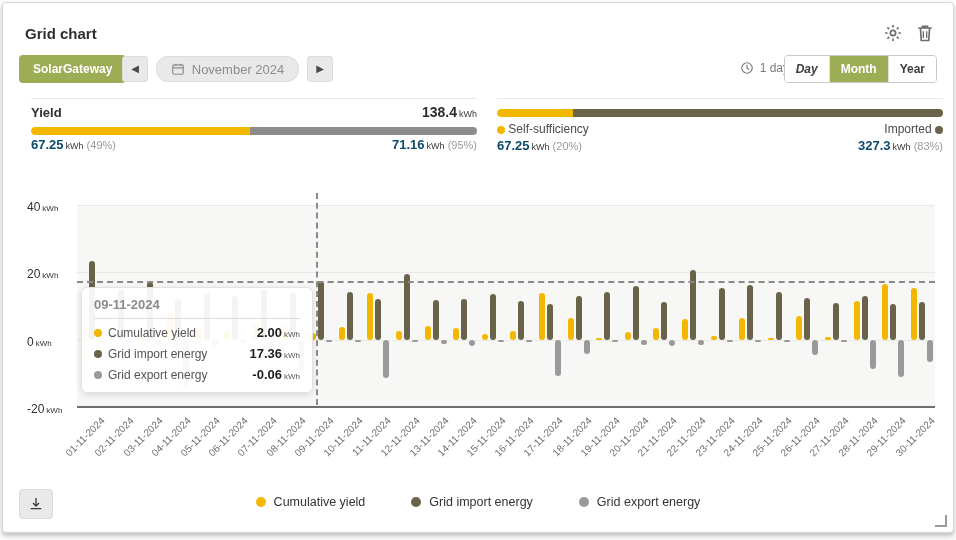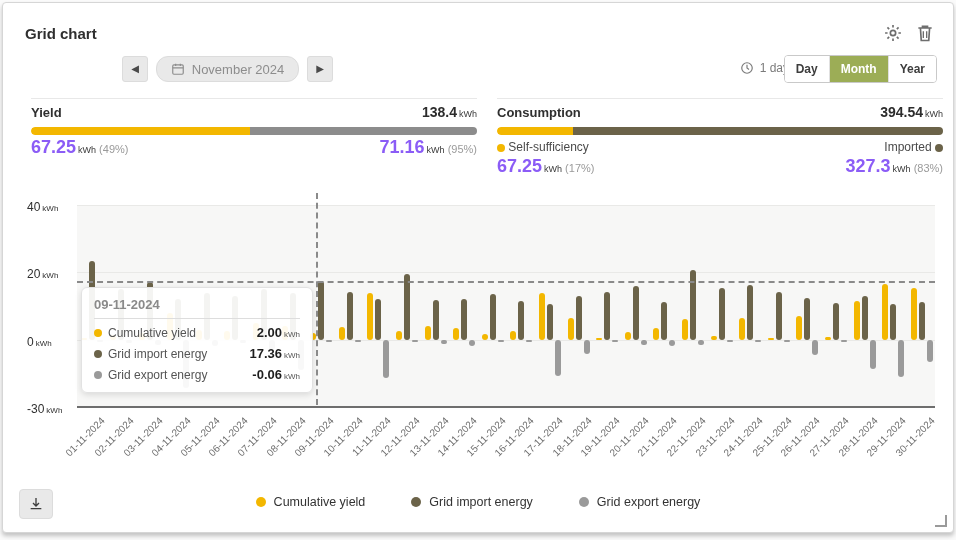--- a/index.html
+++ b/index.html
@@ -21,37 +21,37 @@
              border-radius:3px; color:#4a4a4a; font-size:10px; text-align:center; line-height:24px; }
   .nav-prev { left:103px; } .nav-next { left:288px; }
   .date-btn { position:absolute; left:137px; top:1px; width:143px; height:26px; background:#e9e9e9;
               border:1px solid #dcdcdc; border-radius:12px; color:#8d8d8d; font-size:13px;
               display:flex; align-items:center; justify-content:center; gap:7px; }
   .date-btn svg { width:14px; height:14px; }
   .range-info { position:absolute; right:148px; top:6px; color:#7a7a7a; font-size:12px; display:flex; gap:6px; align-items:center; }
   .range-info svg { width:14px; height:14px; }
   .seg { position:absolute; right:0; top:0; display:flex; border:1px solid #c9c9c9; border-radius:4px; overflow:hidden; background:#fff; height:28px; }
   .seg button { border:none; background:#fff; padding:0 11px; font-size:12px; font-weight:bold; color:#3d3d3d; cursor:pointer; border-left:1px solid #e0e0e0; }
-  .seg button:first-child { border-left:none; }
+  .seg button:first-child { border-left:none;font-style:italic; }
   .seg button.active { background:#9cad56; color:#fff; }
 
   
   .panel { position:absolute; top:95px; height:72px; border-top:1px solid #e8e8e8; padding-top:4px; }
   .panel.yield { left:28px; width:446px;text-align:center; }
   .panel.consumption { left:494px; width:446px; }
   .p-row1 { display:flex; justify-content:space-between; align-items:baseline; }
   .p-title { font-size:13px; font-weight:bold; color:#2f2f2f; }
   .p-total b { font-size:14px; color:#2c2c2c; } .unit-sm { font-size:9px; color:#3a3a3a; margin-left:2px; }
   .p-bar { height:8px; border-radius:4px; margin-top:6px; overflow:hidden; display:flex; }
   .p-bar .fill-l { background:#f3b700; height:100%; border-radius:4px 0 0 4px; }
   .p-bar .fill-r { height:100%; flex:1; }
   .p-row2 { display:flex; justify-content:space-between; margin-top:5px; font-size:12px; color:#4a4a4a; }
   .dot { display:inline-block; width:8px; height:8px; border-radius:50%; vertical-align:middle; }
   .p-row3 { display:flex; justify-content:space-between; margin-top:2px; font-size:11px; color:#9a9a9a; }
-  .p-row3 b { font-size:18px; color:#8b5cf6; }
+  .p-row3 b { font-size:13px; color:#0c4a6e; }
 
   
   .chart { position:absolute; left:0; top:188px; width:952px; height:292px; }
   .plot { position:absolute; left:74px; top:14px; width:858px; height:202px; background:#f7f7f6; }
   .gridline { position:absolute; left:0; right:0; height:1px; background:#e9e9e7; }
   .axisline { position:absolute; left:0; right:0; bottom:-1px; height:2px; background:#6e6e6e; }
   .ytick { position:absolute; left:24px; width:46px; text-align:left; color:#2f2f2f; }
   .ytick b { font-size:12px; font-weight:normal; } .ytick span { font-size:8px; margin-left:2px; }
   .bar { position:absolute; width:6px; border-radius:3px; }
   .vline { position:absolute; width:0; border-left:2px dashed #8a8a8a; top:2px; height:212px; }
@@ -94,20 +94,21 @@
     </div>
     <div class="icon-btn">
       <svg viewBox="0 0 24 24" fill="none" stroke="currentColor" stroke-width="2">
         <path d="M4 6h16M9 6V4h6v2M6.5 6l1 15h9l1-15"></path>
         <path d="M10 10v8M14 10v8" stroke-width="1.6"></path>
       </svg>
     </div>
   </div>
 
   <div class="toolbar">
+    <button class="chip">SolarGateway</button>
     <button class="nav-btn nav-prev">◀</button>
     <button class="date-btn">
       <svg viewBox="0 0 24 24" fill="none" stroke="#8d8d8d" stroke-width="2">
         <rect x="3" y="5" width="18" height="16" rx="2"></rect>
         <path d="M3 10h18M8 3v4M16 3v4"></path>
       </svg>
       <span>November 2024</span>
     </button>
     <button class="nav-btn nav-next">▶</button>
 
@@ -134,44 +135,40 @@
       <div class="fill-l" id="yield-fill-l" style="width: 49%; background: rgb(243, 183, 0);"></div>
         <div class="fill-r" id="yield-fill-r" style="background: rgb(140, 140, 140);"></div>
     </div>
     <div class="p-row3">
       <span><b>67.25</b><span class="unit-sm">kWh</span> <span>(49%)</span></span>
       <span><b>71.16</b><span class="unit-sm">kWh</span> <span>(95%)</span></span>
     </div>
   </div>
 
   <div class="panel consumption">
-    <div class="p-row1">
-      <span class="p-title">Consumption</span>
-      <span class="p-total"><b>394.54</b><span class="unit-sm">kWh</span></span>
-    </div>
     <div class="p-bar">
       <div class="fill-l" id="cons-fill-l" style="width: 17%; background: rgb(243, 183, 0);"></div>
         <div class="fill-r" id="cons-fill-r" style="background: rgb(107, 99, 73);"></div>
     </div>
     <div class="p-row2">
       <span><span class="dot" id="cons-dot-l" style="background: rgb(243, 183, 0);"></span> <span>Self-sufficiency</span></span>
       <span><span>Imported</span> <span class="dot" id="cons-dot-r" style="background: rgb(107, 99, 73);"></span></span>
     </div>
     <div class="p-row3">
-      <span><b>67.25</b><span class="unit-sm">kWh</span> <span>(17%)</span></span>
+      <span><b>67.25</b><span class="unit-sm">kWh</span> <span>(20%)</span></span>
       <span><b>327.3</b><span class="unit-sm">kWh</span> <span>(83%)</span></span>
     </div>
   </div>
 
   <div class="chart">
     <div id="yticks">
         <div class="ytick" style="top: 6px;"><b>40</b><span>kWh</span></div>
         <div class="ytick" style="top: 73.3333px;"><b>20</b><span>kWh</span></div>
         <div class="ytick" style="top: 140.667px;"><b>0</b><span>kWh</span></div>
-        <div class="ytick" style="top: 208px;"><b>-30</b><span>kWh</span></div>
+        <div class="ytick" style="top: 208px;"><b>-20</b><span>kWh</span></div>
       </div>
     <div class="plot" id="plot">
         <div class="gridline" style="top: 0px;"></div>
         <div class="gridline" style="top: 67.3333px;"></div>
         <div class="gridline" style="top: 134.667px;"></div>
         <div class="axisline"></div>
         <div class="bar" style="background: rgb(243, 183, 0); left: 4.3px; height: 2px; top: 132.667px;"></div>
         <div class="bar" style="background: rgb(243, 183, 0); left: 32.9px; height: 5.05px; top: 129.617px;"></div>
         <div class="bar" style="background: rgb(243, 183, 0); left: 61.5px; height: 6.73333px; top: 127.933px;"></div>
         <div class="bar" style="background: rgb(243, 183, 0); left: 90.1px; height: 26.9333px; top: 107.733px;"></div>

